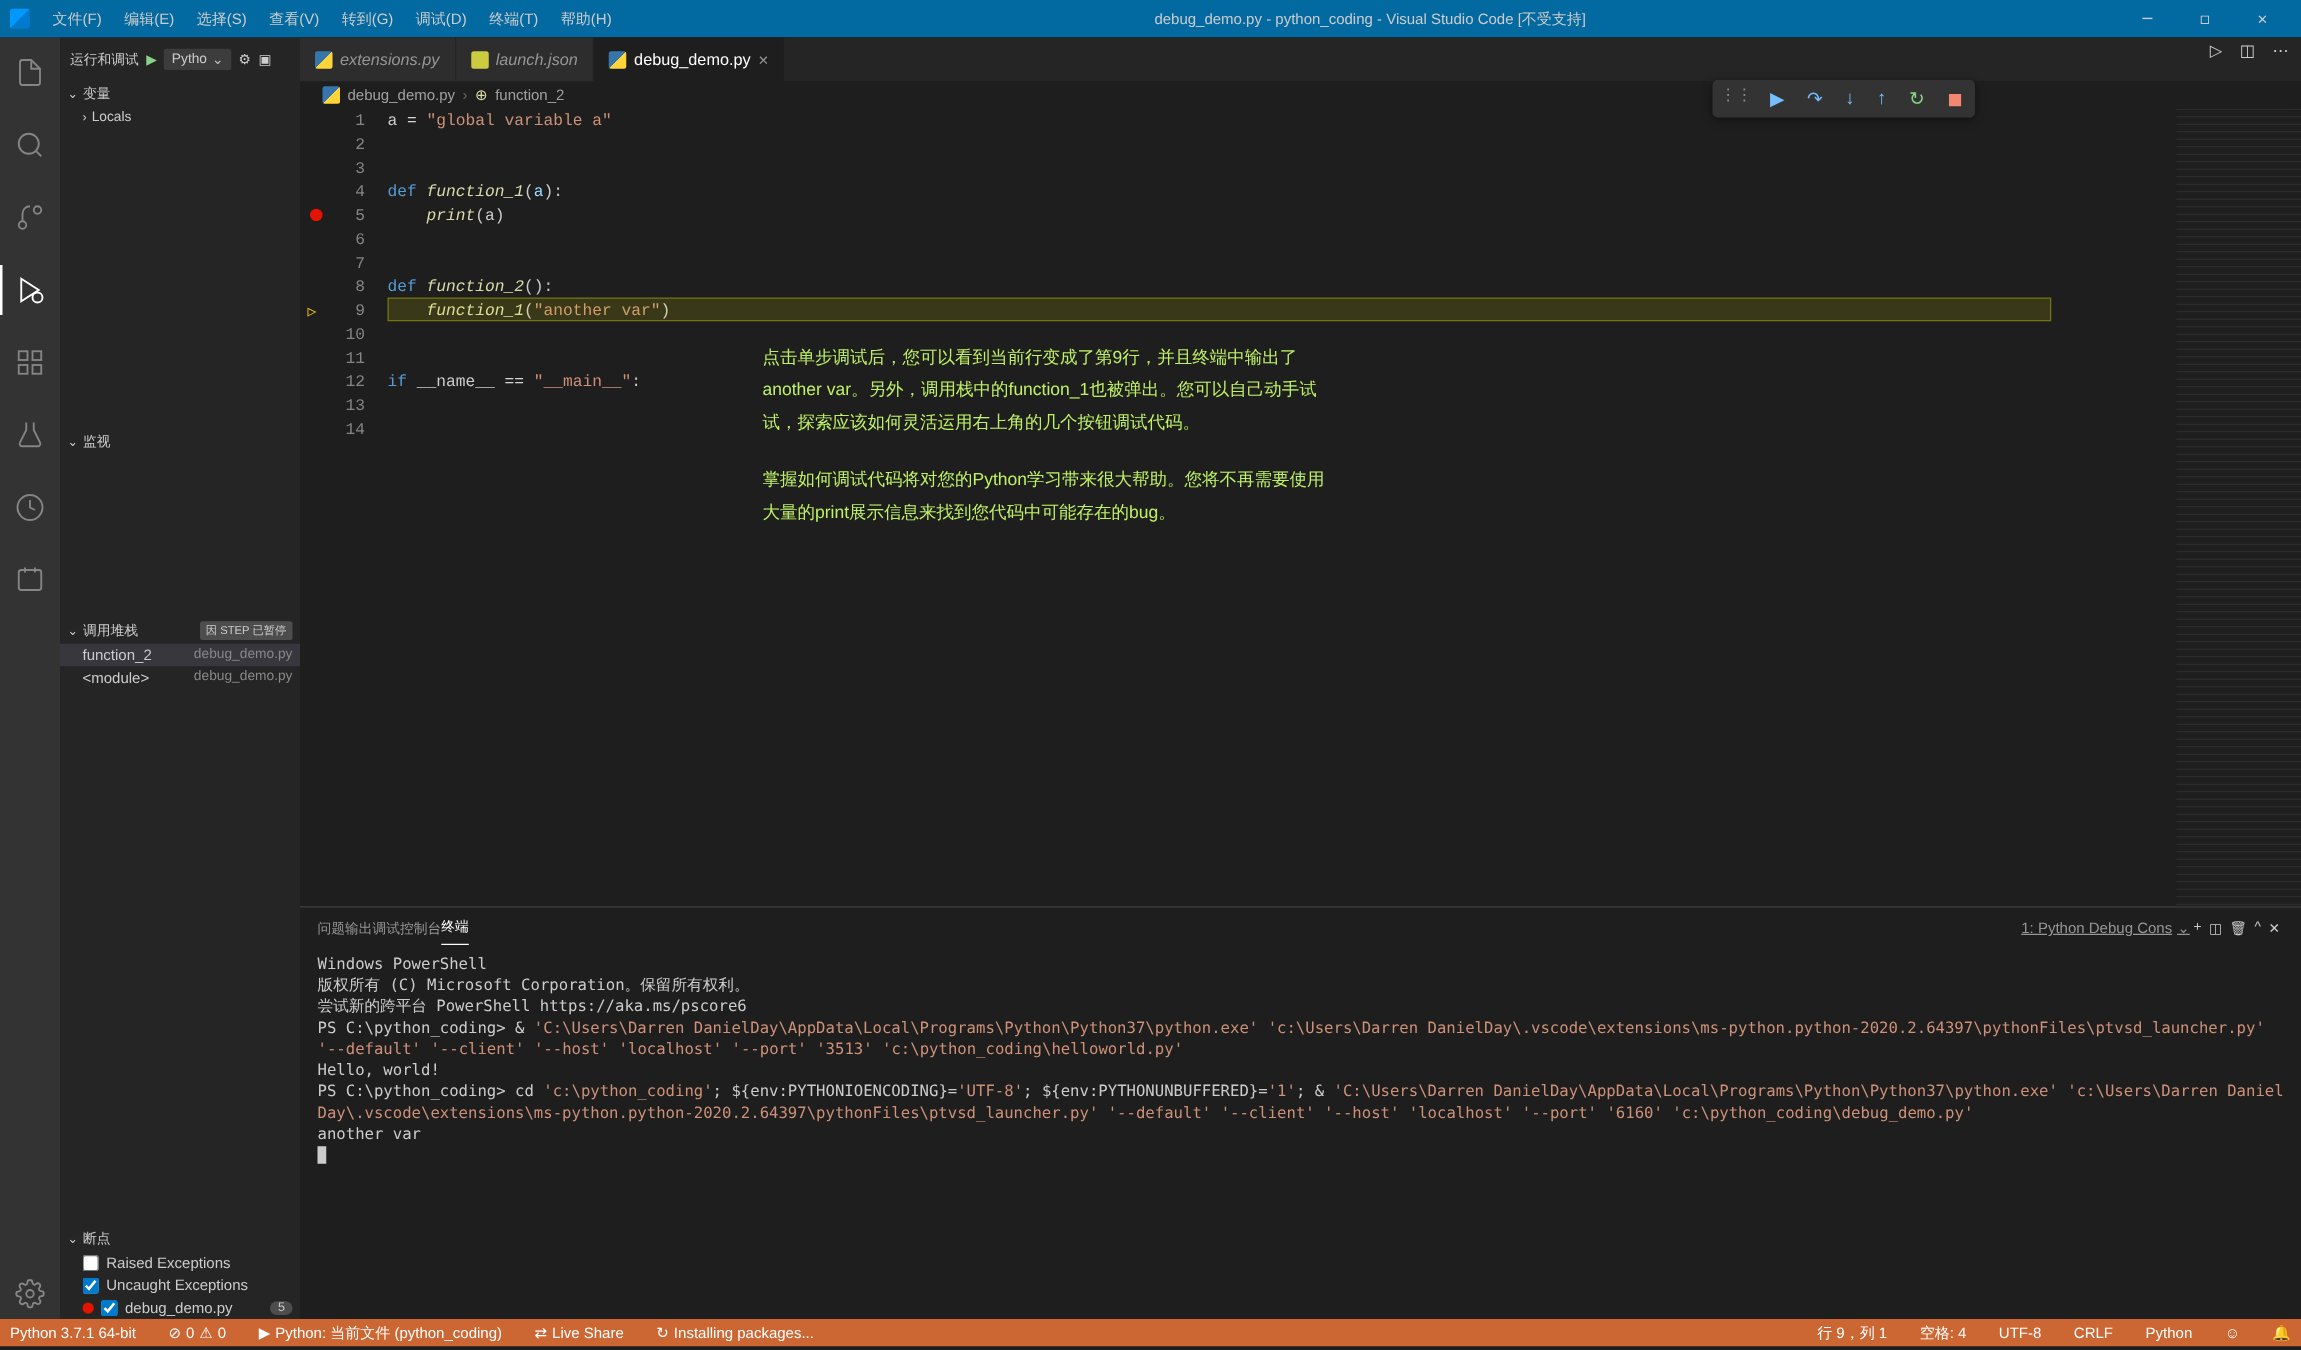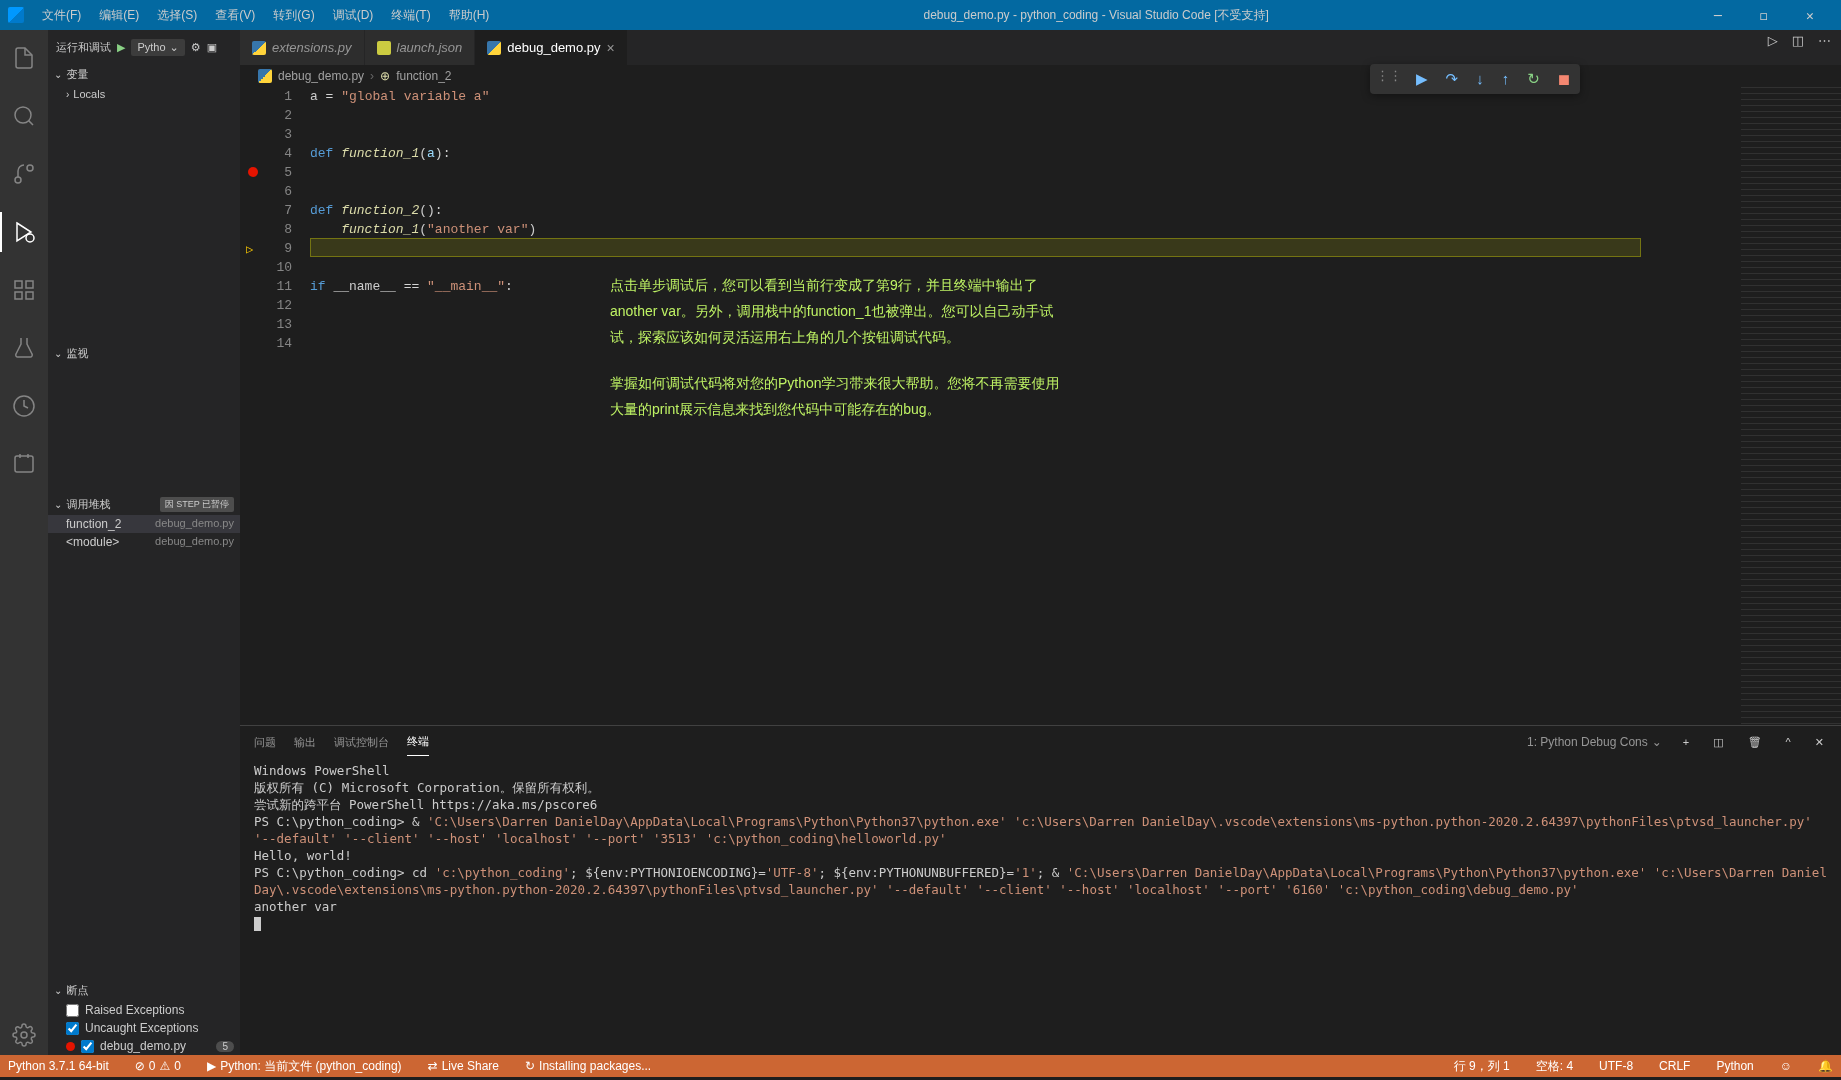--- a/index.html
+++ b/index.html
@@ -160,28 +160,28 @@
   color: #bef264; font-size: 14px; line-height: 26px;
   font-family: "Microsoft YaHei", sans-serif;
 }
 .annotation p { margin-bottom: 20px; }
 
 .panel {
   height: 330px; background: #1e1e1e; border-top: 1px solid #414141;
   display: flex; flex-direction: column;
 }
 .panel-tabs {
-  height: 32px; display: flex; align-items: center; gap: 18px; padding: 0 14px;
+  height: 32px; display: flex; align-items: center; gap: 0; padding: 0 14px;
   font-size: 11px; color: #969696;
 }
 .panel-tabs .ptab { cursor: pointer; padding: 6px 0; }
 .panel-tabs .ptab.active { color: #fff; border-bottom: 1px solid #fff; }
 .panel-tabs .spacer { flex: 1; }
 .panel-tabs .term-sel {
-  display: flex; align-items: center; gap: 4px; font-size: 12px; cursor: pointer;
+  display: flex; align-items: center; gap: 4px; font-size: 12px; cursor: pointer; text-decoration: underline;
 }
 .panel-tabs .picon { cursor: pointer; color: #cccccc; padding: 0 3px; }
 
 .terminal {
   flex: 1; padding: 4px 14px; font-family: Consolas, monospace; font-size: 12.5px;
   line-height: 17px; color: #cccccc; overflow: hidden; white-space: pre-wrap;
   word-break: break-all;
 }
 .terminal .path { color: #ce9178; }
 .cursor-block { display: inline-block; width: 7px; height: 14px; background: #cccccc; vertical-align: text-bottom; }
@@ -405,20 +405,21 @@
           <div class="ln">14</div>
           <div class="bp-dot" style="top: 80px;"></div>
           <div class="cur-arrow" style="top: 154px;">▷</div>
         </div>
       <div class="code" id="code">
           <div class="hl-line" style="top: 151px;"></div>
         <div class="line">a <span class="op">=</span> <span class="str">"global variable a"</span></div>
           <div class="line"></div>
           <div class="line"></div>
           <div class="line"><span class="kw">def</span> <span class="fn">function_1</span>(<span class="var">a</span>):</div>
+          <div class="line">    <span class="fn">print</span>(a)</div>
           <div class="line"></div>
           <div class="line"></div>
           <div class="line"><span class="kw">def</span> <span class="fn">function_2</span>():</div>
           <div class="line">    <span class="fn">function_1</span>(<span class="str">"another var"</span>)</div>
           <div class="line"></div>
           <div class="line"></div>
           <div class="line"><span class="kw">if</span> __name__ <span class="op">==</span> <span class="str">"__main__"</span>:</div>
           <div class="line"></div>
           <div class="annotation">
           <p>点击单步调试后，您可以看到当前行变成了第9行，并且终端中输出了another var。另外，调用栈中的function_1也被弹出。您可以自己动手试试，探索应该如何灵活运用右上角的几个按钮调试代码。</p>

